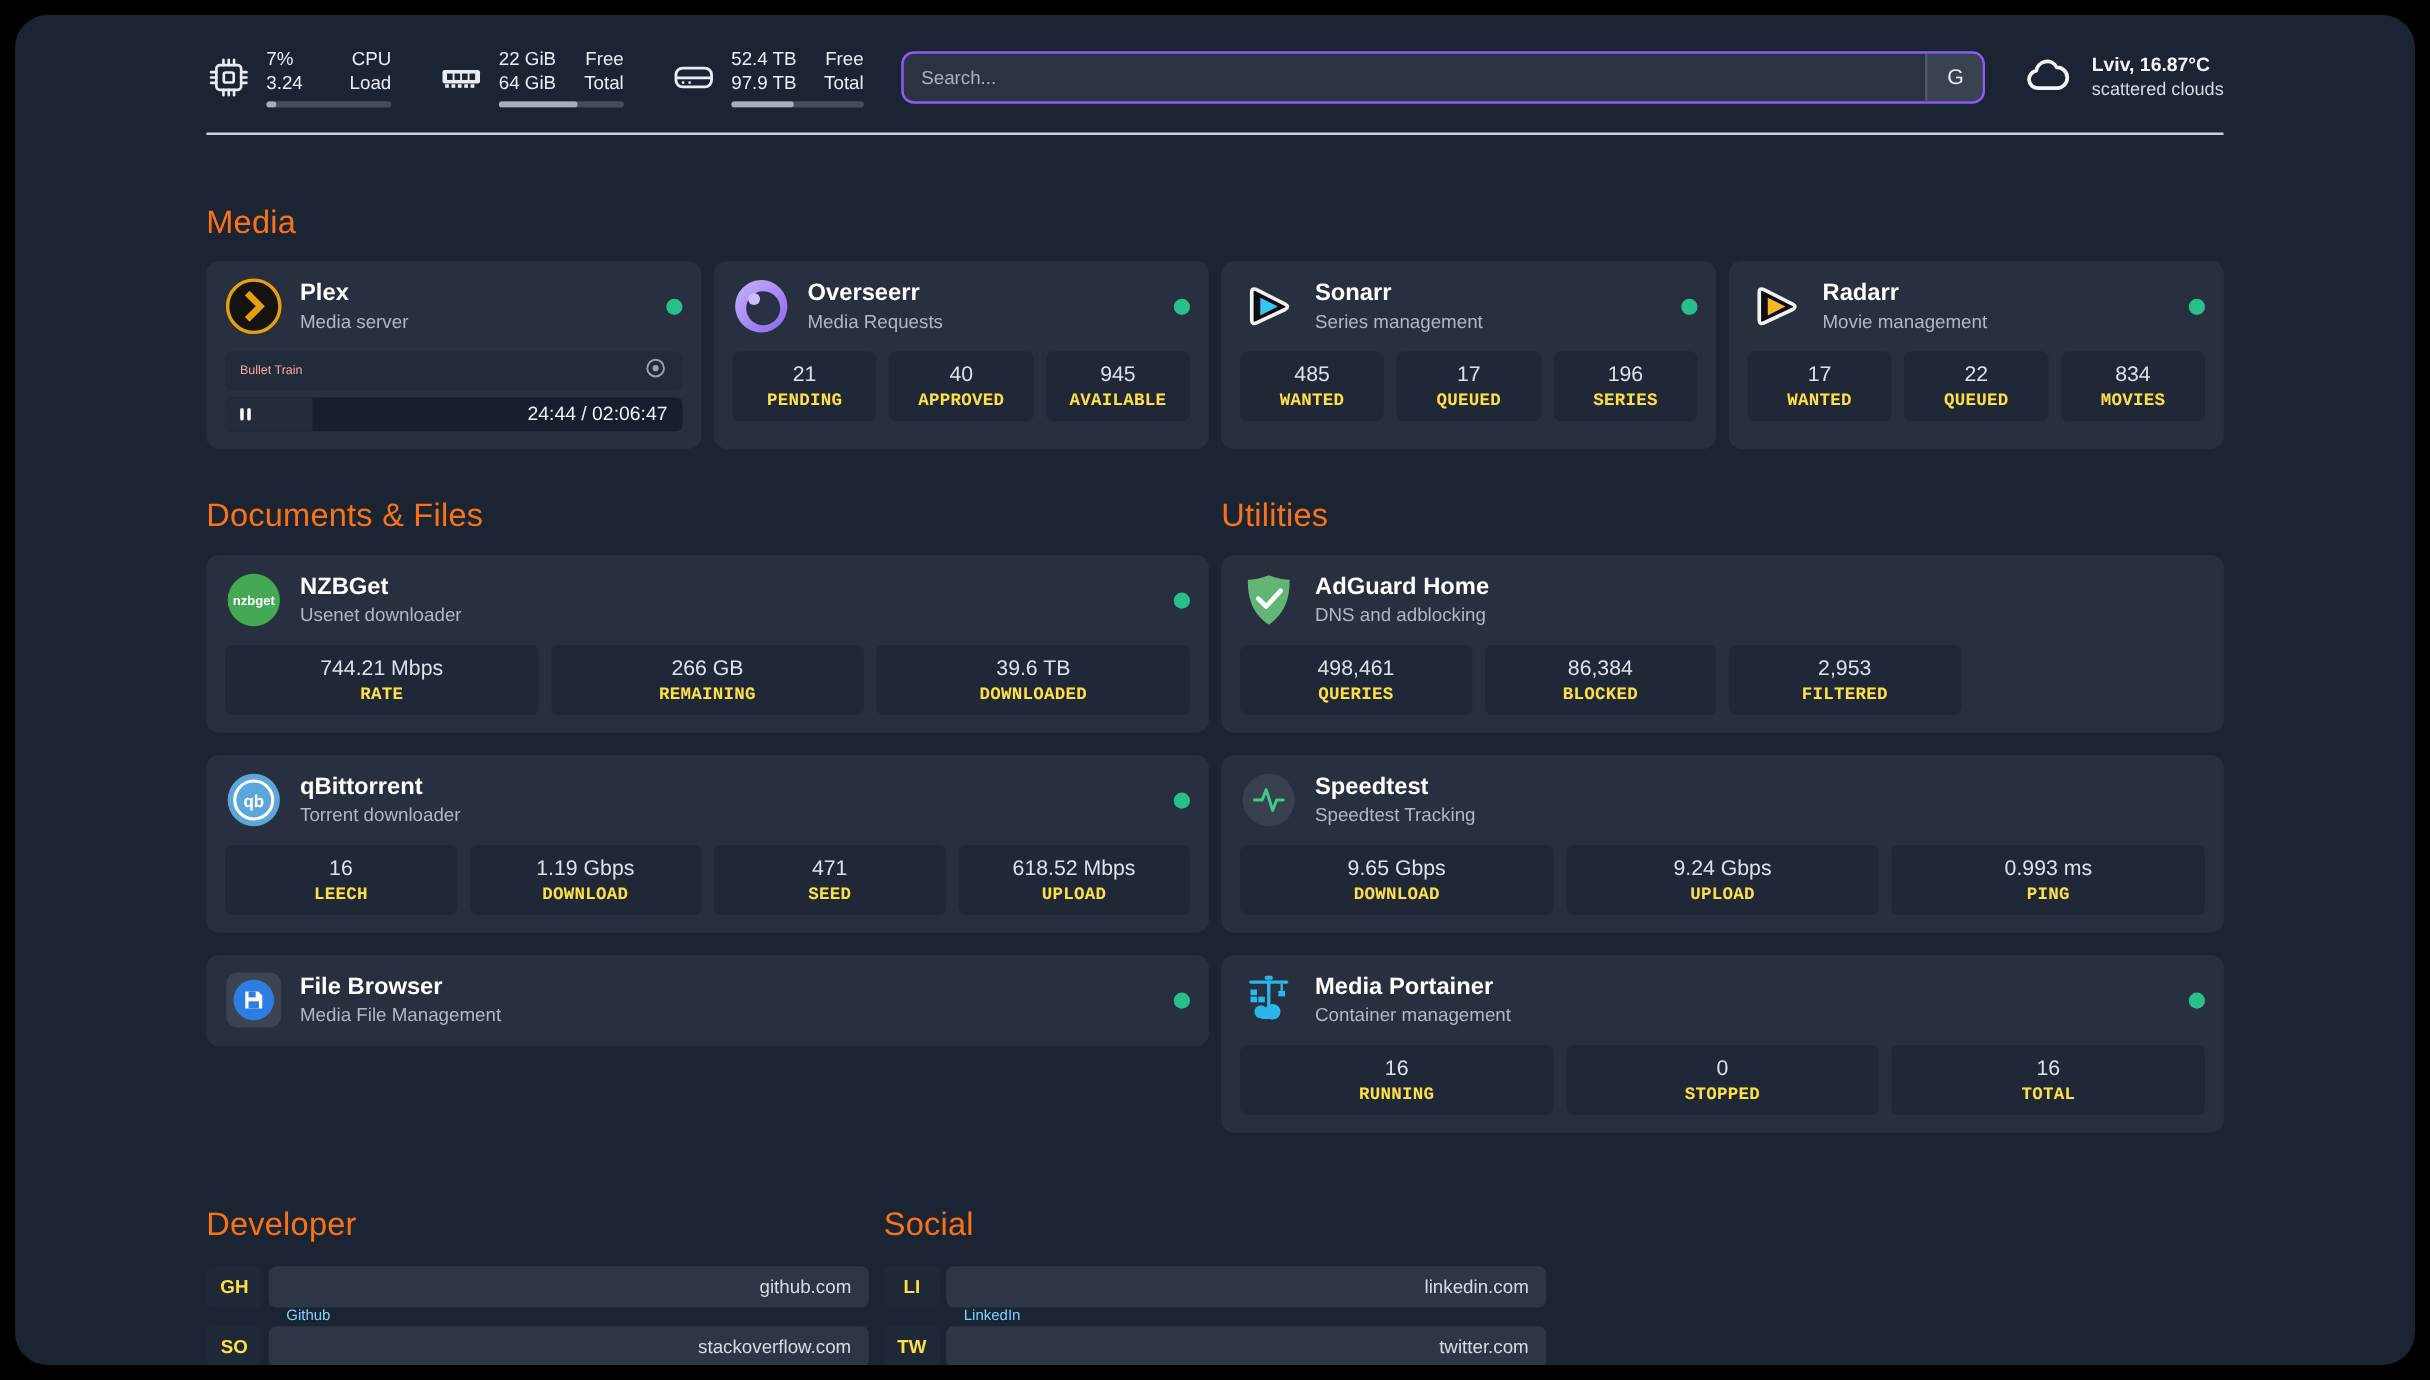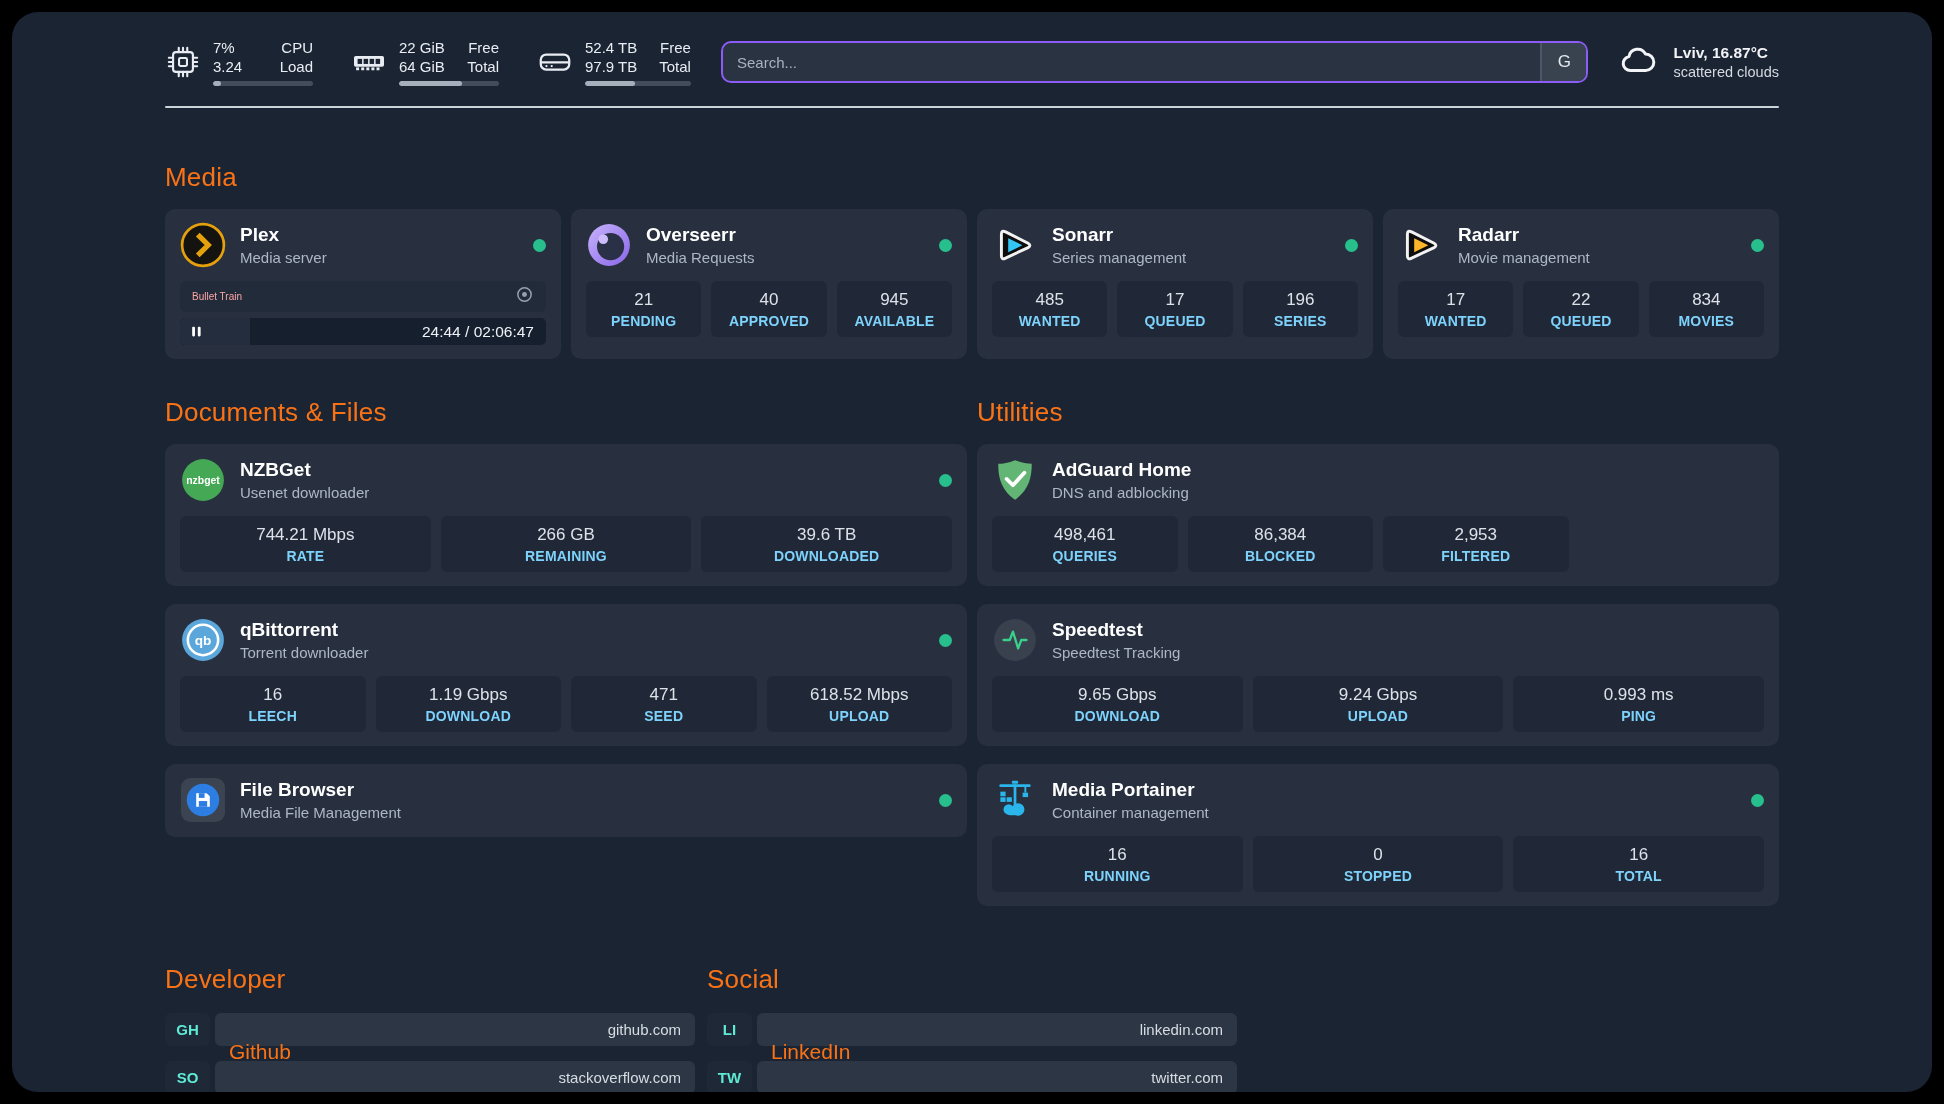--- a/index.html
+++ b/index.html
@@ -43,41 +43,41 @@
   .card-head{display:flex;align-items:center;gap:14px;}
   .app-icon{width:46px;height:46px;flex:0 0 auto;display:flex;align-items:center;justify-content:center;}
   .titles .title{font-size:19px;font-weight:600;color:#fff;}
   .titles .subtitle{font-size:15px;color:#aeb7c4;margin-top:3px;}
   .dot{margin-left:auto;width:13px;height:13px;border-radius:50%;background:#27c08d;flex:0 0 auto;}
   .tiles{display:grid;gap:10px;margin-top:13px;}
   .tiles.c3{grid-template-columns:repeat(3,1fr);}
   .tiles.c4{grid-template-columns:repeat(4,1fr);}
   .tile{background:#202837;border-radius:6px;padding:9px 6px 8px;text-align:center;}
   .tile-value{font-size:17px;color:#dde2e9;}
-  .tile-label{font-size:14px;font-weight:700;color:#7dd3fc;margin-top:3px;letter-spacing:.2px;}
+  .tile-label{font-size:14px;font-weight:700;color:#fde047;margin-top:3px;letter-spacing:.2px;font-family:Liberation Mono, monospace;}
 
   
   .np-row{margin-top:13px;background:#222b3a;border-radius:6px;height:31px;display:flex;
     align-items:center;padding:0 12px;justify-content:space-between;}
   .np-row .np-name{font-size:10px;color:#fca5a5;}
   .np-progress{margin-top:6px;position:relative;height:27px;background:#161f2e;border-radius:5px;
     display:flex;align-items:center;overflow:hidden;}
   .np-fill{position:absolute;left:0;top:0;bottom:0;background:#242d3d;border-radius:5px 0 0 5px;}
   .np-pause{position:relative;margin-left:10px;display:flex;cursor:pointer;}
   .np-time{position:relative;margin-left:auto;margin-right:12px;font-size:15.5px;color:#eef1f5;}
 
   
   .links{margin-top:58px;display:grid;grid-template-columns:repeat(3,1fr);gap:12px;padding-bottom:44px;}
   .link-rows{display:flex;flex-direction:column;gap:15px;margin-top:18px;}
   .link-line{display:flex;gap:5px;height:33px;}
   .link-tag{width:45px;background:#1f2836;border-radius:6px;display:flex;align-items:center;
-    justify-content:center;font-size:15px;font-weight:700;color:#5eead4;flex:0 0 auto;}
+    justify-content:center;font-size:15px;font-weight:700;color:#fde047;flex:0 0 auto;}
   .link-row{flex:1;background:#2c3645;border-radius:6px;display:flex;align-items:center;
     justify-content:space-between;padding:0 14px;cursor:pointer;}
-  .link-name{font-size:21px;color:#f97316;margin-top:45px;}
+  .link-name{font-size:12px;color:#7dd3fc;margin-top:45px;}
   .link-url{font-size:15px;color:#d7dce3;}
 </style>
 </head>
 <body>
 
 <div class="frame">
 <div class="content">
 
   <header class="topbar">
     <div class="stats">

